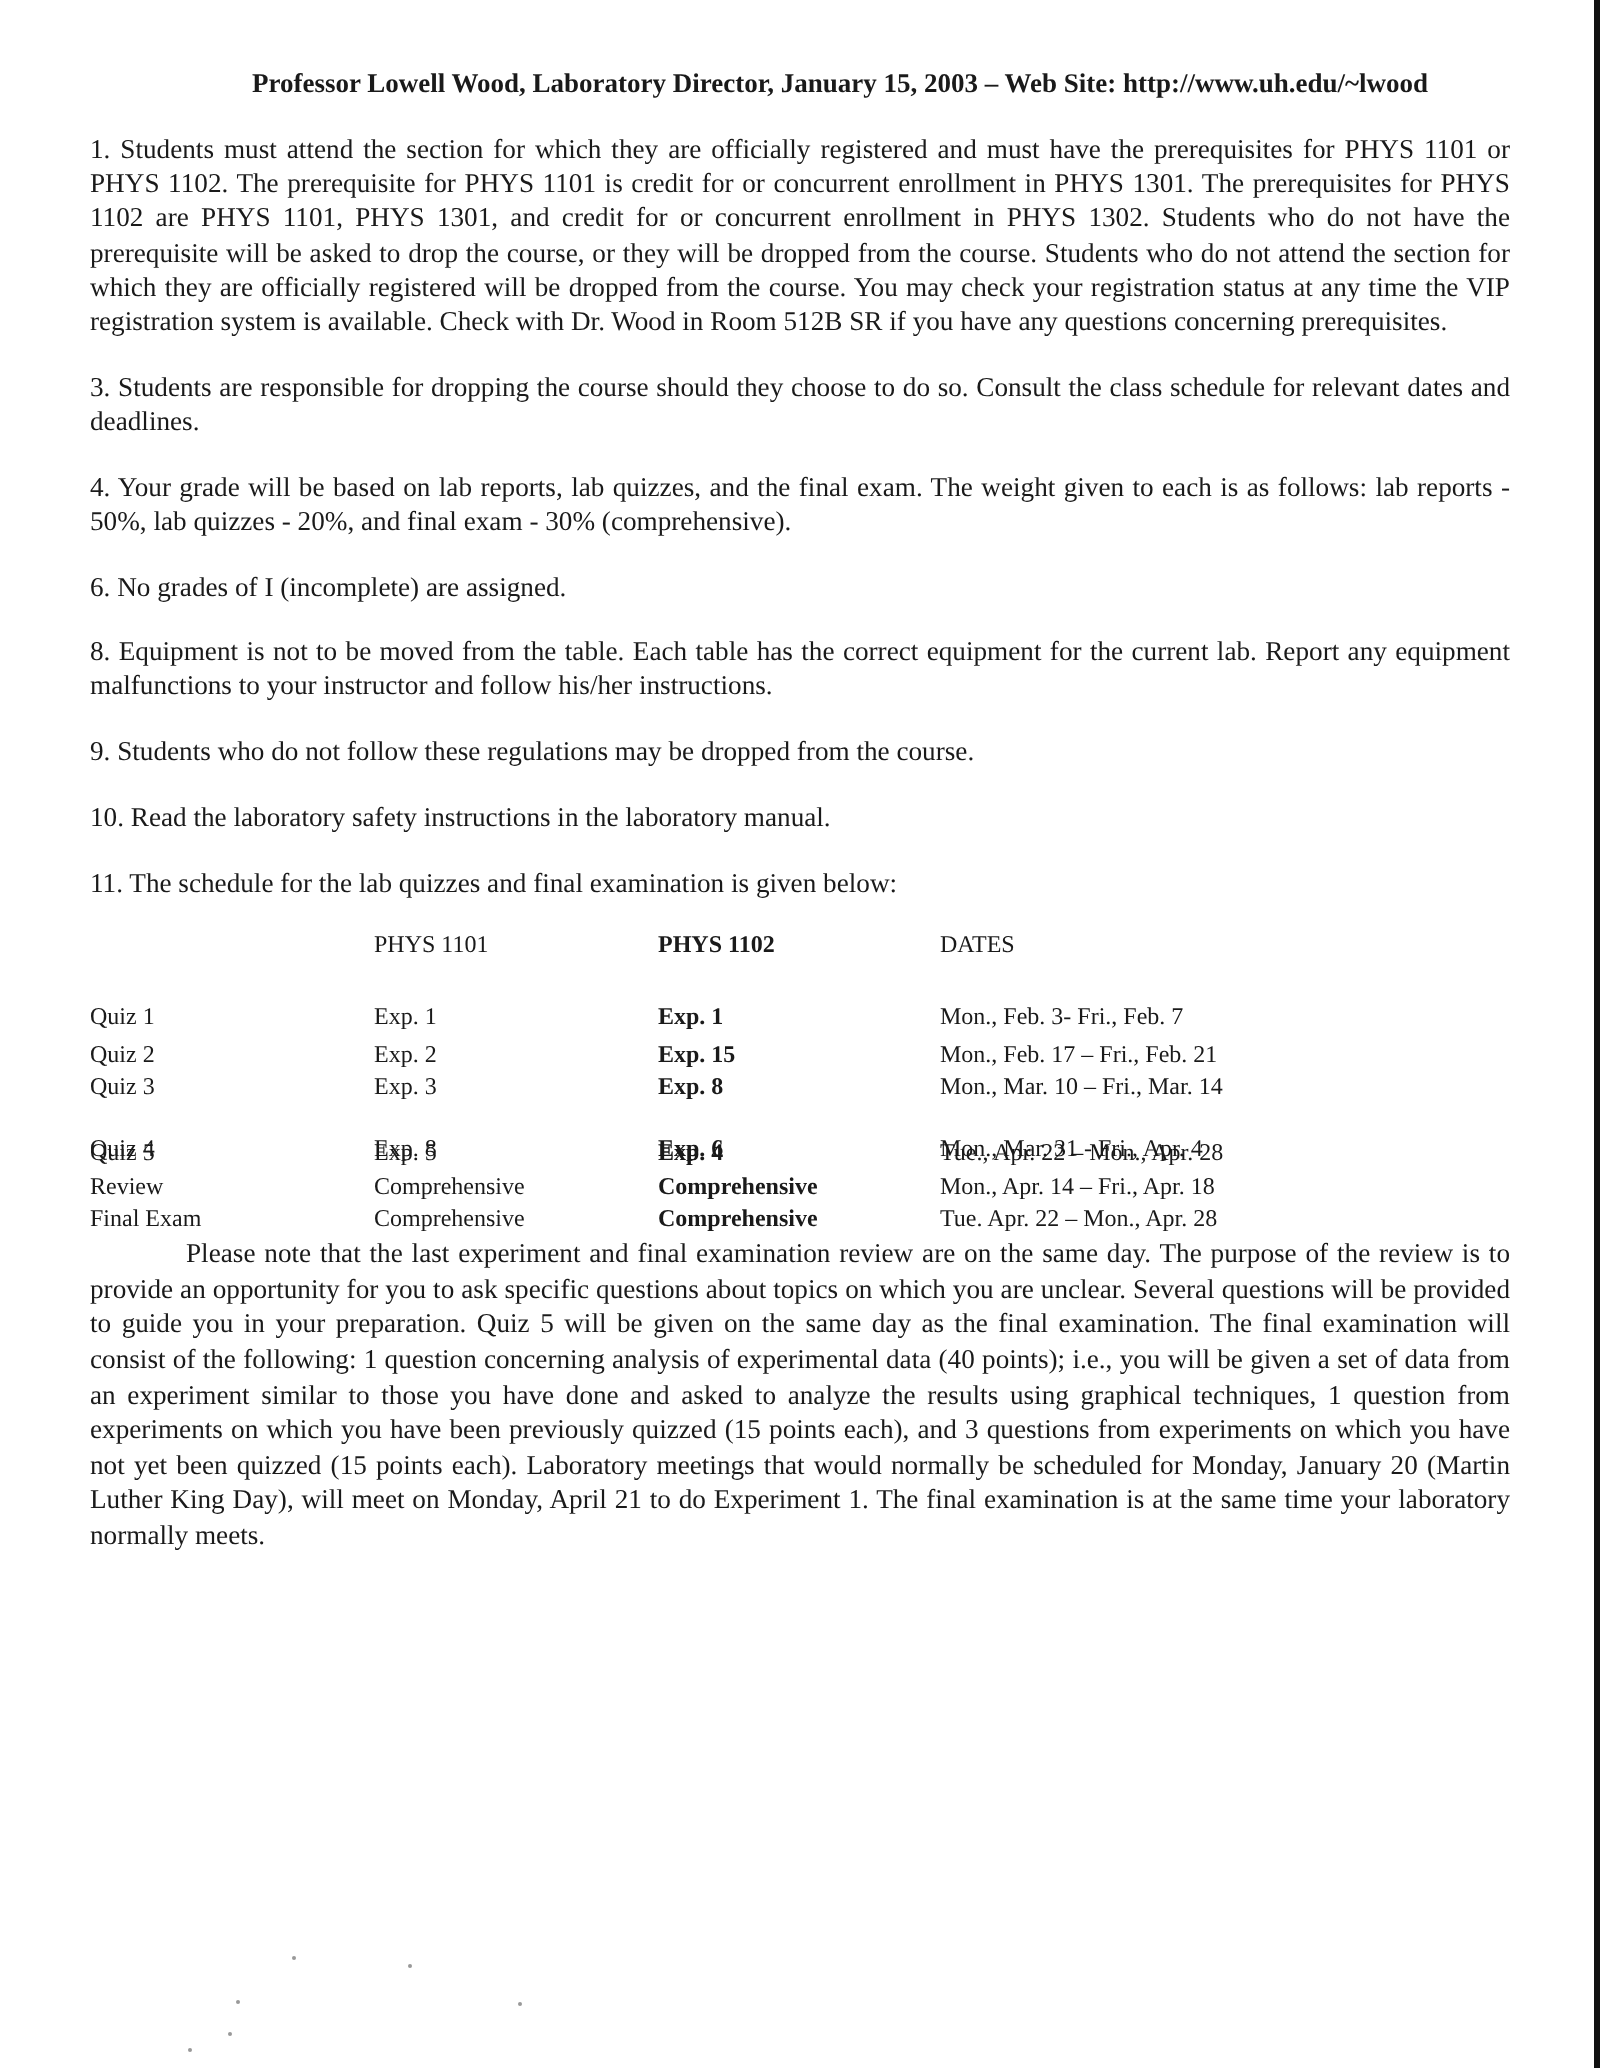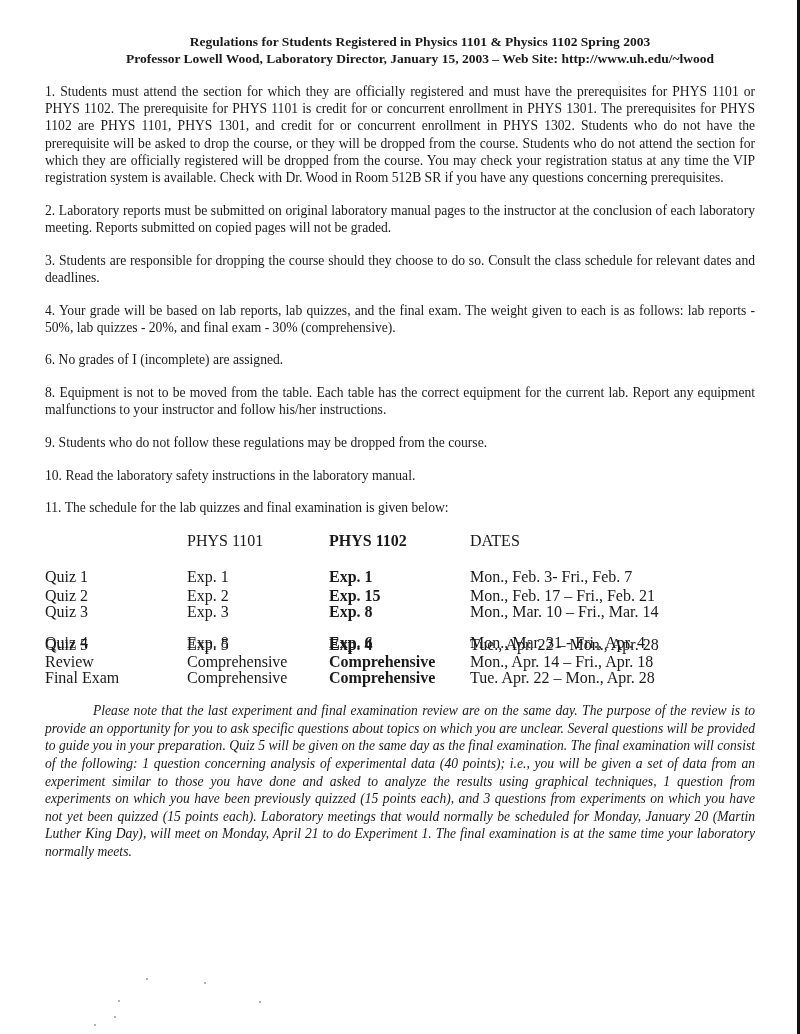--- a/index.html
+++ b/index.html
@@ -11,43 +11,41 @@
     position: absolute; top: 0; right: 0; width: 3px; height: 1034px; background: #111;
   }
   .page { position: absolute; left: 45px; top: 33px; width: 710px; }
   .title {
     text-align: center; font-weight: bold; font-size: 13.5px; line-height: 17px; margin-left: 40px;
   }
   .para {
     font-size: 13.6px; line-height: 17.2px; text-align: justify; margin: 0 0 15.5px 0;
   }
   .para.first { margin-top: 16px; }
-  .sched { position: relative; height: 148px; margin-top: 15px; font-size: 16px; }
+  .sched { position: relative; height: 148px; margin-top: 15px; font-size: 12px; }
   .sched .row { position: absolute; left: 0; width: 710px; height: 16px; }
   .sched .row span { position: absolute; white-space: nowrap; }
   .c0 { left: 0; }
   .c1 { left: 142px; }
   .c2 { left: 284px; font-weight: bold; }
   .c3 { left: 425px; }
   .note {
-    font-size: 13.6px; line-height: 17.6px; text-align: justify; text-indent: 48px; margin-top: 22px; font-style: italic;
+    font-size: 13.6px; line-height: 17.6px; text-align: justify; text-indent: 48px; margin-top: 5px;
   }
   .speck { position: absolute; width: 2px; height: 2px; background: #999; border-radius: 1px; }
 </style>
 </head>
 <body>
 
 <div class="edge"></div>
 
 <div class="page">
-  <div class="title">Regulations for Students Registered in Physics 1101 &amp; Physics 1102 Spring 2003</div>
   <div class="title">Professor Lowell Wood, Laboratory Director, January 15, 2003 – Web Site: http://www.uh.edu/~lwood</div>
 
   <p class="para first">1. Students must attend the section for which they are officially registered and must have the prerequisites for PHYS 1101 or PHYS 1102.  The prerequisite for PHYS 1101 is credit for or concurrent enrollment in PHYS 1301.  The prerequisites for PHYS 1102 are PHYS 1101, PHYS 1301, and credit for or concurrent enrollment in PHYS 1302.  Students who do not have the prerequisite will be asked to drop the course, or they will be dropped from the course.  Students who do not attend the section for which they are officially registered will be dropped from the course.  You may check your registration status at any time the VIP registration system is available.  Check with Dr. Wood in Room 512B SR if you have any questions concerning prerequisites.</p>
-  <p class="para">2. Laboratory reports must be submitted on original laboratory manual pages to the instructor at the conclusion of each laboratory meeting.  Reports submitted on copied pages will not be graded.</p>
   <p class="para">3. Students are responsible for dropping the course should they choose to do so.  Consult the class schedule for relevant dates and deadlines.</p>
   <p class="para">4. Your grade will be based on lab reports, lab quizzes, and the final exam.  The weight given to each is as follows: lab reports - 50%, lab quizzes - 20%, and final exam - 30% (comprehensive).</p>
   <p class="para">6. No grades of I (incomplete) are assigned.</p>
   <p class="para">8. Equipment is not to be moved from the table.  Each table has the correct equipment for the current lab.  Report any equipment malfunctions to your instructor and follow his/her instructions.</p>
   <p class="para">9. Students who do not follow these regulations may be dropped from the course.</p>
   <p class="para">10. Read the laboratory safety instructions in the laboratory manual.</p>
   <p class="para">11. The schedule for the lab quizzes and final examination is given below:</p>
 
   <div class="sched">
     <div class="row" style="top:0px">

